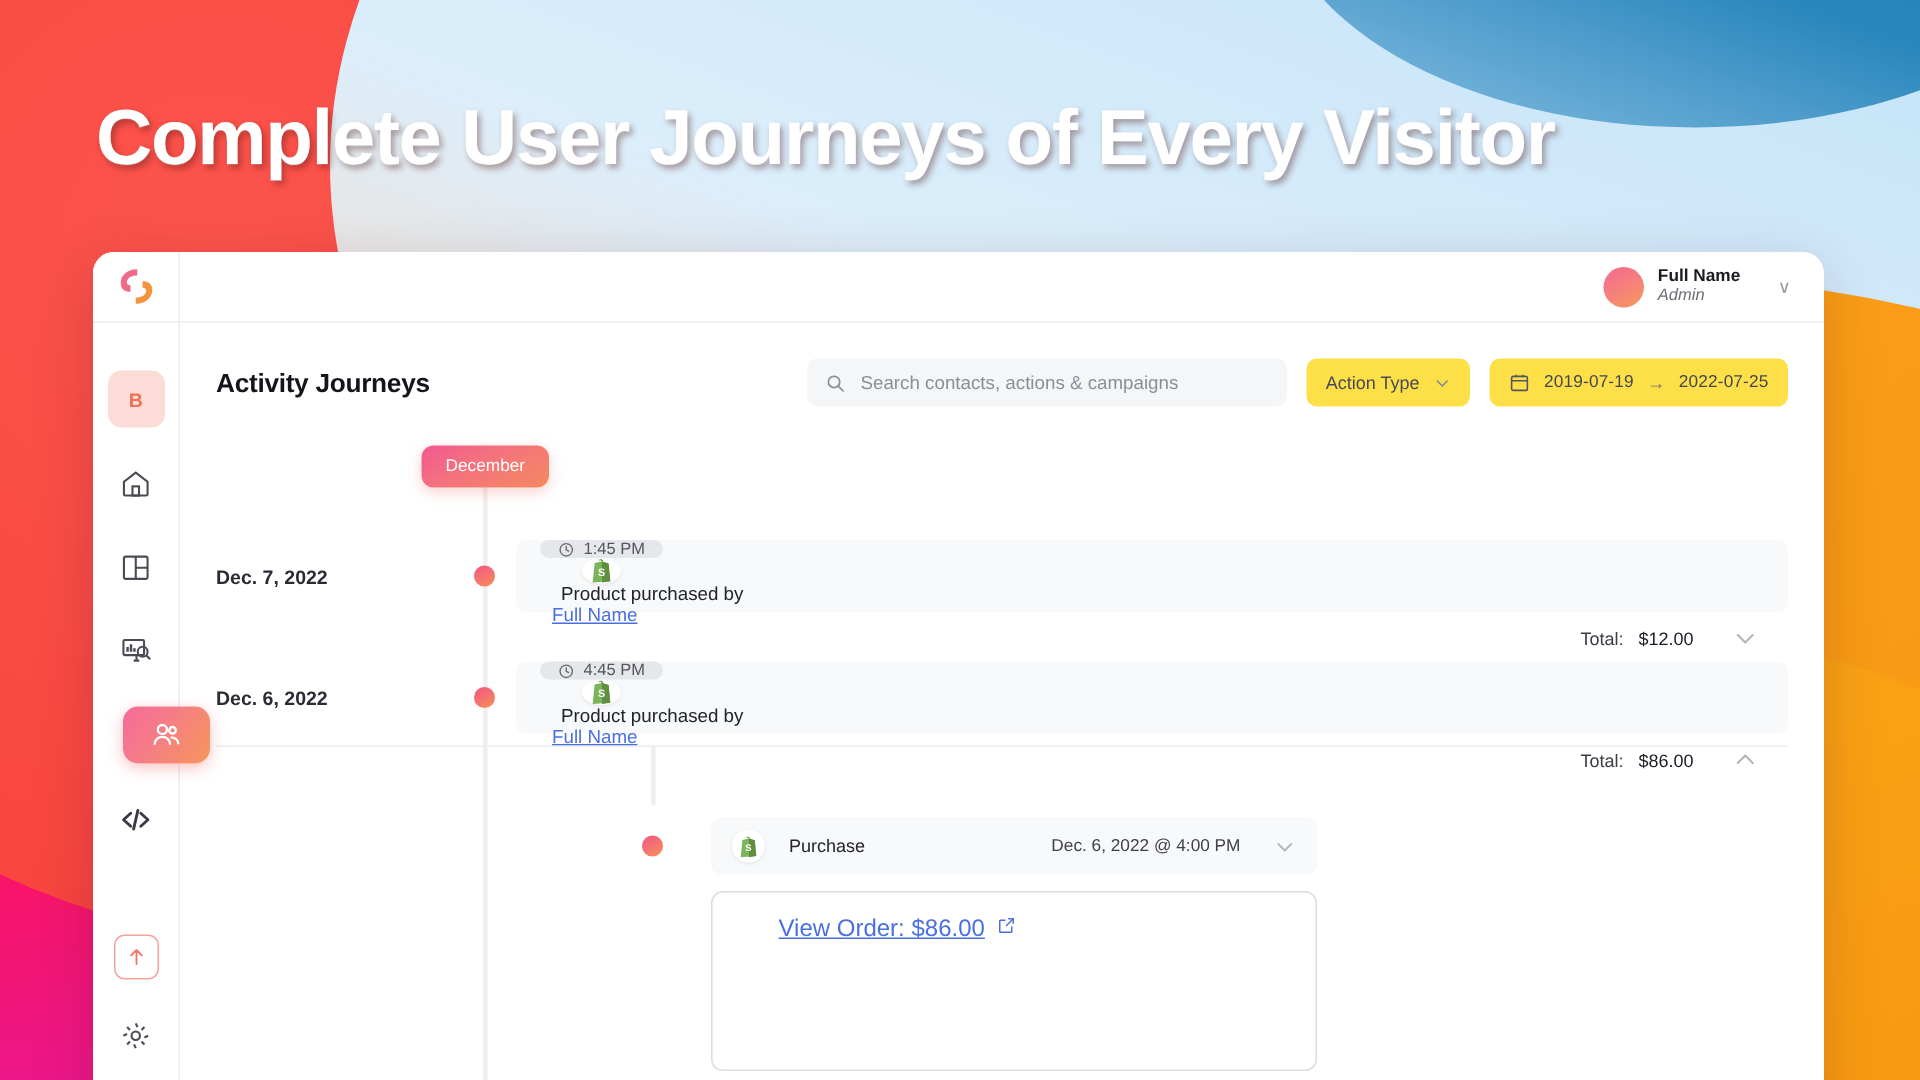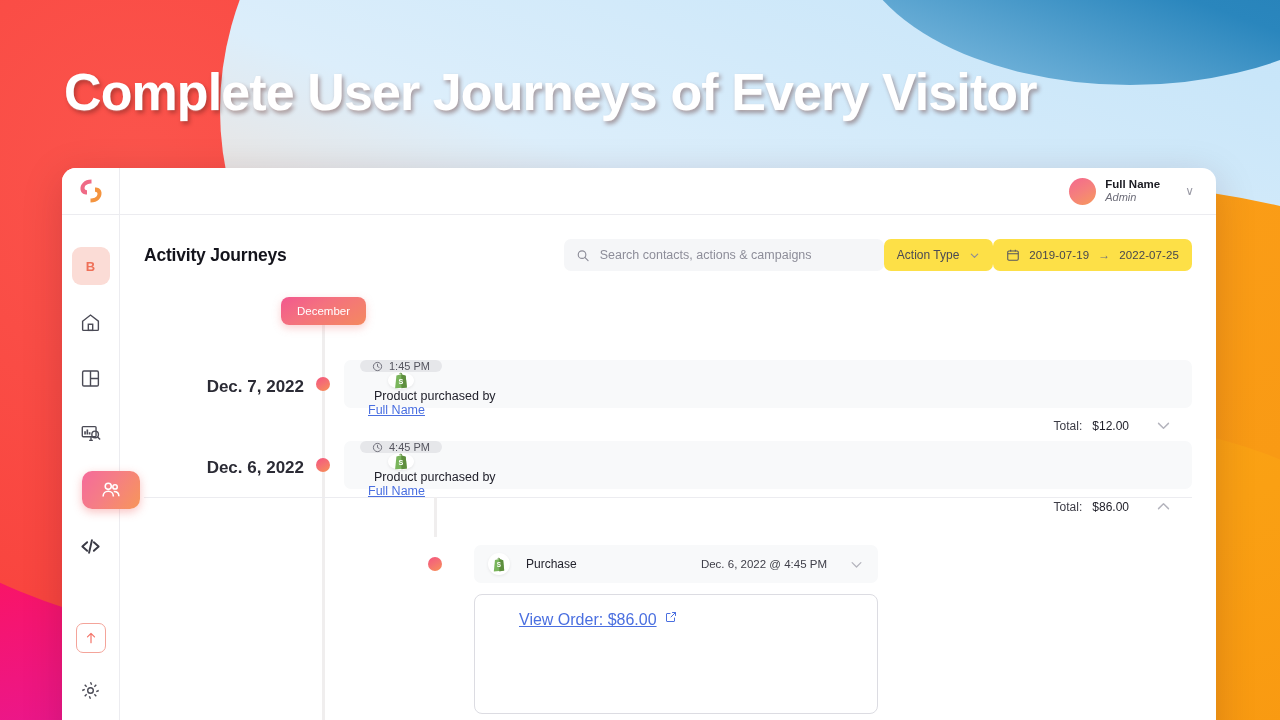--- a/index.html
+++ b/index.html
@@ -109,21 +109,21 @@
   .user-meta { line-height:1.25; }
   .user-name { font-size:11.5px; font-weight:bold; color:#1b1b22; }
   .user-role { font-size:11px; font-style:italic; color:#6d6d79; }
   .user-caret { font-size:12px; color:#9a9aa5; margin-left:16px; }
 
   
   .content { flex:1; padding:24px 24px 0 24px; position:relative; overflow:hidden; }
   .content-head { display:flex; align-items:center; }
   .page-title { font-size:17.5px; font-weight:bold; color:#14141c; letter-spacing:-0.2px; }
 
-  .ctrls { display:flex; align-items:center; margin-left:auto; }
+  .ctrls { display:flex; align-items:center; gap:13px; margin-left:auto; }
   .search {
     width:320px; height:32px; background:#f5f6f8; border-radius:7px;
     display:flex; align-items:center; padding:0 12px; gap:10px;
   }
   .search input {
     border:none; background:transparent; outline:none; width:100%;
     font-family:"Liberation Sans", sans-serif; font-size:12.5px; color:#3b3b46;
   }
   .search input::placeholder { color:#8d8d99; }
   .pill {
@@ -145,22 +145,22 @@
   .month-pill {
     position:absolute; left:137px; top:0;
     padding:8px 16px; border-radius:8px; color:#fff;
     font-size:11.5px; font-weight:500;
     background:linear-gradient(150deg,#f2588f 0%,#f4717f 40%,#f4895f 100%);
     box-shadow:0 3px 9px rgba(240,120,120,0.35);
   }
 
   .entry { position:absolute; left:0; right:0; display:flex; align-items:center; }
   .entry-date {
-    position:absolute; left:0; width:160px; text-align:right;
-    font-size:17px; font-weight:bold; color:#2b2b35;
+    position:absolute; left:0; width:160px; text-align:left;
+    font-size:13px; font-weight:bold; color:#2b2b35;
   }
   .dot {
     position:absolute; left:172px; width:14px; height:14px; border-radius:50%;
     background:linear-gradient(150deg,#f4557f 0%,#f57271 50%,#f79154 100%);
   }
   .row {
     position:absolute; left:200px; right:0; height:48px;
     background:#f8f9fa; border-radius:7px;
     display:flex; align-items:flex-start; padding:0 20px 0 16px;flex-direction:column;
   }
@@ -431,21 +431,21 @@
           <div class="nest-card" style="top:48px;text-align:center;">
             <div class="shop-icon">
               <svg width="14" height="15" viewBox="0 0 24 26">
                 <path d="M5 5.2 L12.2 3.6 L19.2 5.6 L21 23.6 L3 25 Z" fill="#7ab55c"></path>
                 <path d="M12.4 3.6 L12.6 25 L21 23.6 L19.2 5.6 Z" fill="#5e8e3e"></path>
                 <path d="M9 2.2 C10.6 0.8 13 1 13.8 3.2 L12.2 3.7 C11.9 2.5 10.7 2 9.6 2.8 Z" fill="#5e8e3e"></path>
                 <text x="12" y="18" font-family="Liberation Sans, sans-serif" font-size="11" font-weight="bold" fill="#ffffff" text-anchor="middle">S</text>
               </svg>
             </div>
             <div class="nest-title">Purchase</div>
-            <div class="nest-date">Dec. 6, 2022 @ 4:45 PM</div>
+            <div class="nest-date">Dec. 6, 2022 @ 4:00 PM</div>
             <svg class="nest-chev" width="15" height="15" viewBox="0 0 24 24" fill="none" stroke="#b4b4bd" stroke-width="2" stroke-linecap="round" stroke-linejoin="round">
               <path d="M5 9 L12 16 L19 9"></path>
             </svg>
           </div>
 
           <div class="detail-card" style="top:97px; height:120px;">
             <a class="detail-link" href="#">
               <span>View Order: $86.00</span>
               <svg width="12" height="12" viewBox="0 0 24 24" fill="none" stroke="#4a6fe0" stroke-width="2" stroke-linecap="round" stroke-linejoin="round">
                 <path d="M15 3 H21 V9"></path>

